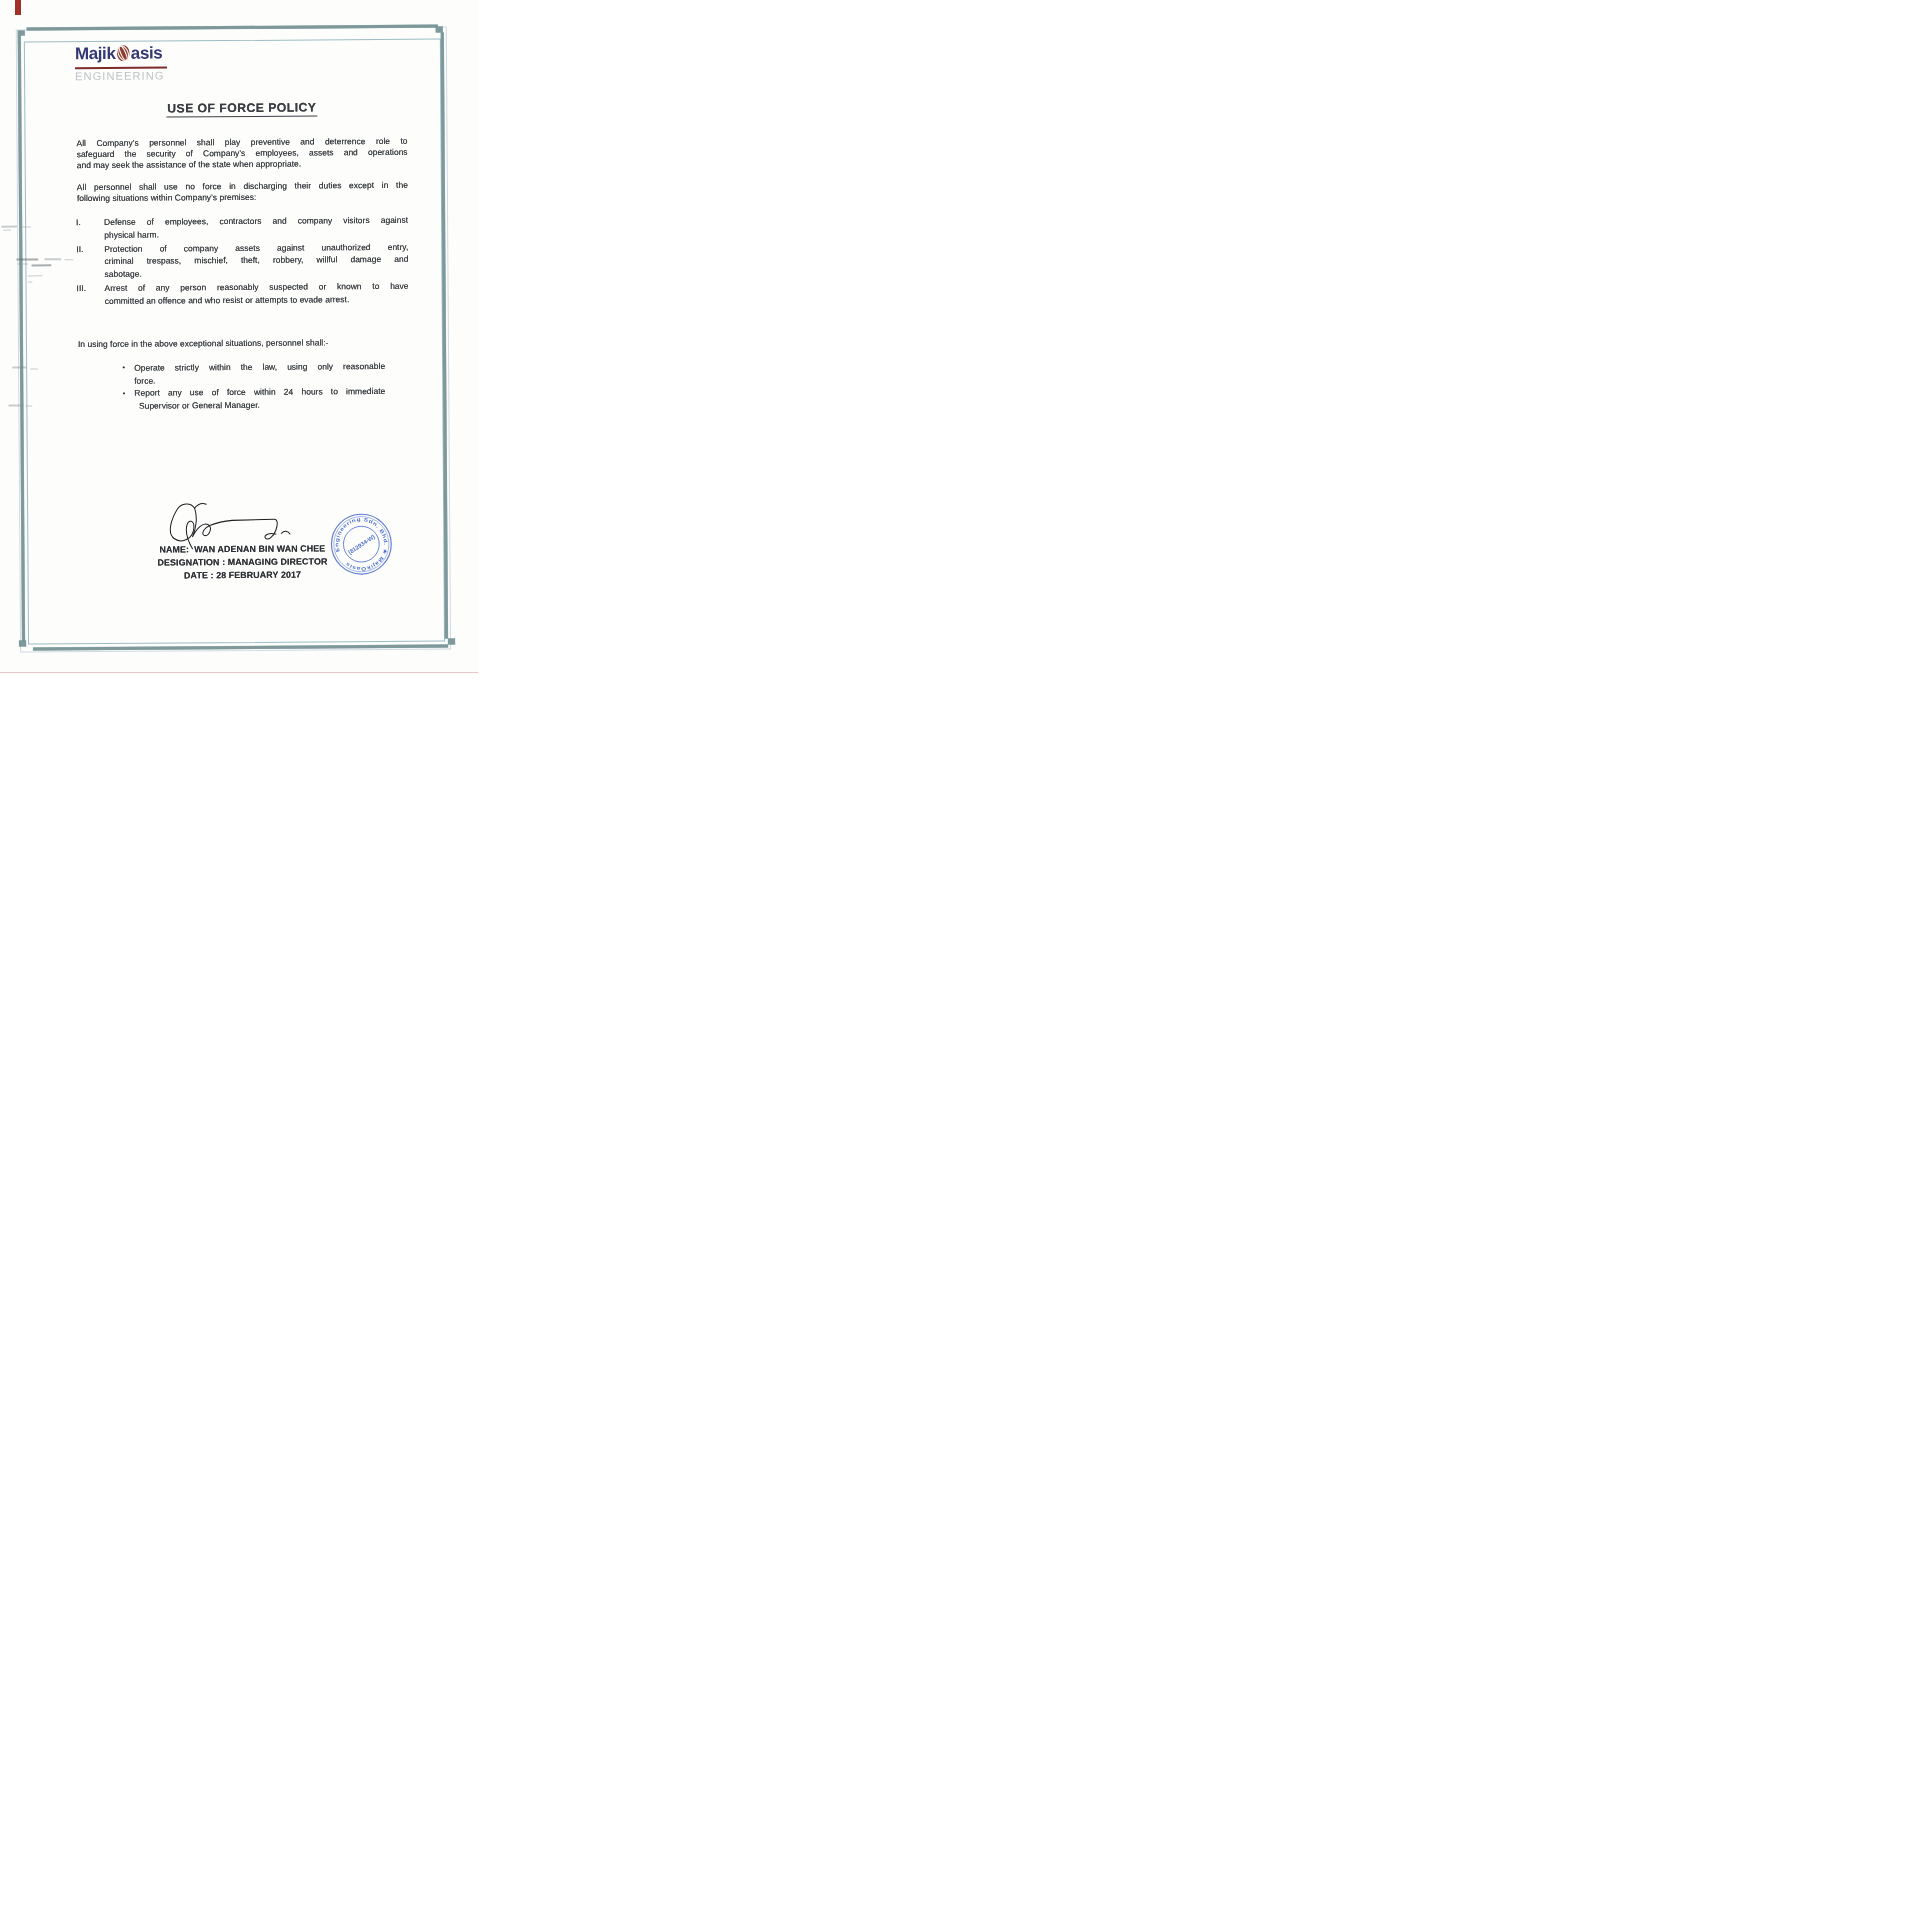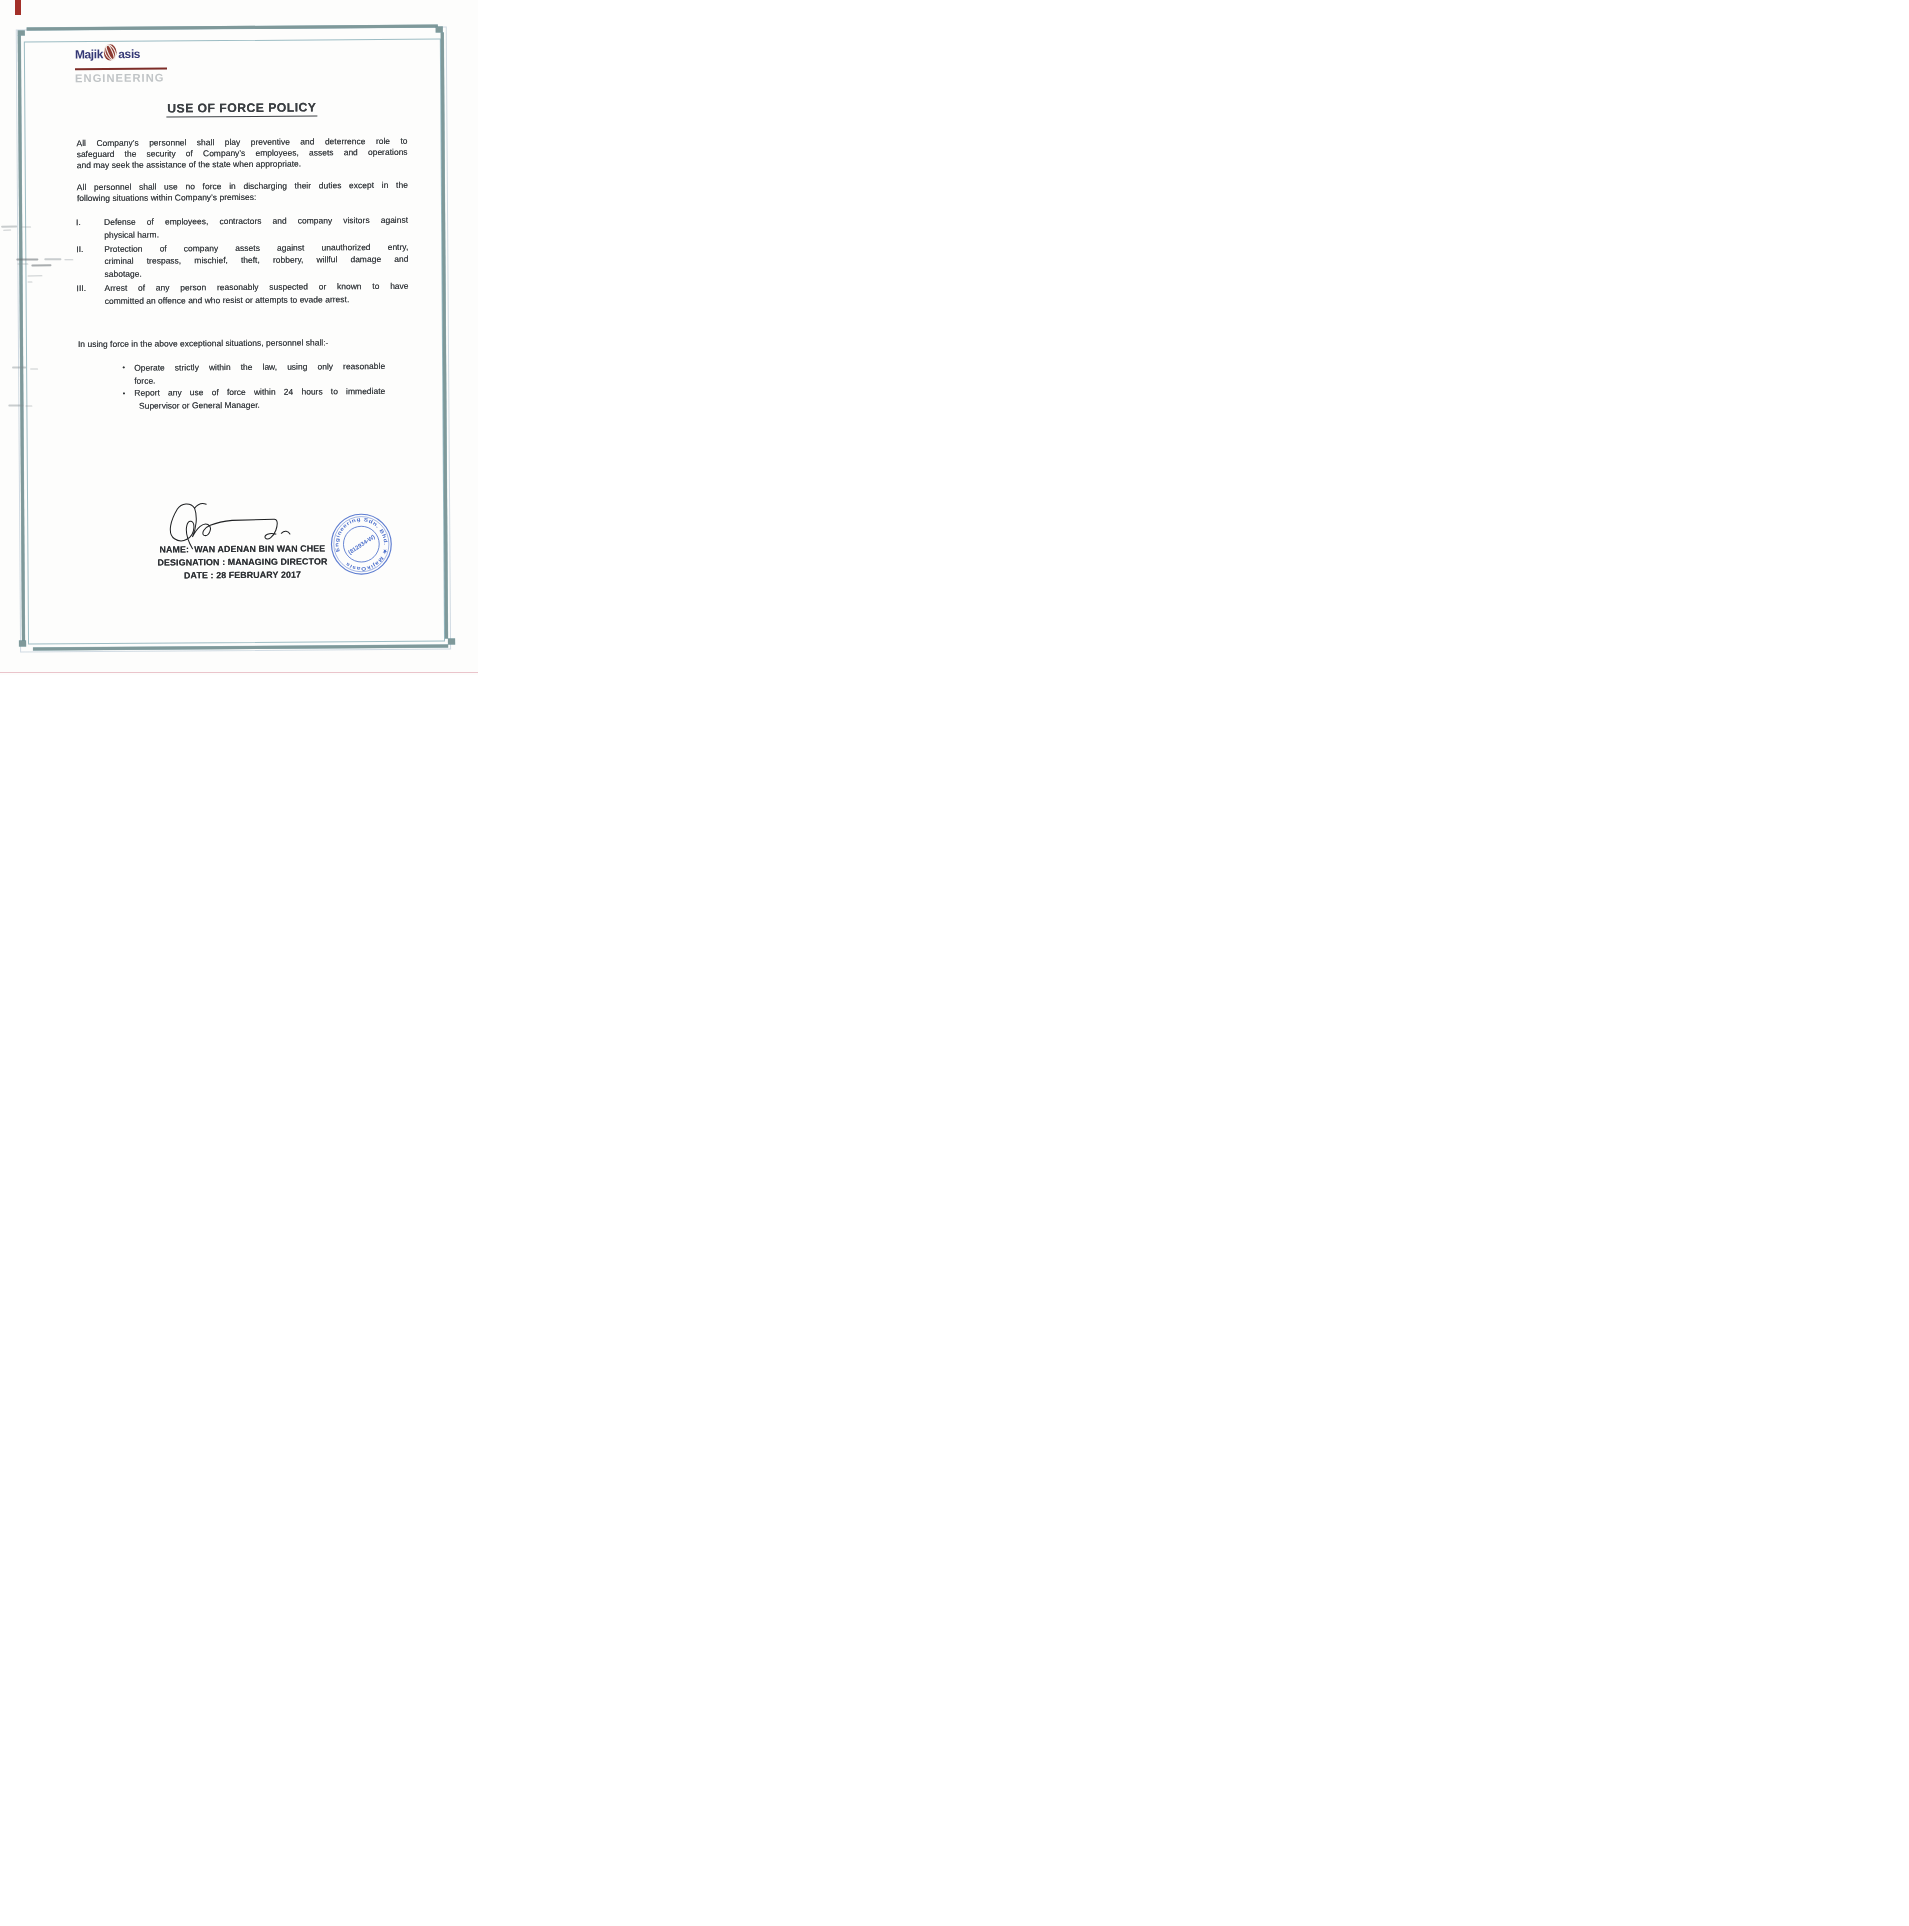--- a/index.html
+++ b/index.html
@@ -26,25 +26,25 @@
                border:0.4px solid rgba(95,130,160,.28); }
 
   
   .artifact { position:absolute; background:rgba(128,138,143,.42); border-radius:0.8px; }
   .artifact.dark { background:rgba(100,108,112,.55); }
   .red-mark { position:absolute; left:15.4px; top:0; width:5.4px; height:14.6px; background:#a33029; }
   .pink-line { position:absolute; left:0; top:672px; width:478px; height:0.8px; background:rgba(205,110,130,.4); }
 
   
   .logo { position:absolute; left:77px; top:43px; }
-  .logo-word { font-size:12px; font-weight:bold; color:#343875; letter-spacing:-0.4px;
+  .logo-word { font-size:17px; font-weight:bold; color:#343875; letter-spacing:-0.4px;
                line-height:19px; white-space:nowrap; }
   .globe { display:inline-block; vertical-align:-2.7px; margin:0 0.4px; }
   .logo-rule { width:92px; height:1.9px; background:#7d2d28; margin-top:1.2px; }
-  .logo-sub { font-size:11.2px; color:#c0c4c6; letter-spacing:1px; margin-top:1.5px; font-weight:700; }
+  .logo-sub { font-size:11.2px; color:#c0c4c6; letter-spacing:1px; margin-top:1.5px; font-weight:400; }
 
   
   .doc-text { text-shadow:0 0 0.2px rgba(44,48,52,.75); }
   .title-wrap { position:absolute; left:78px; top:101px; width:331px; text-align:center; }
   .doc-title { display:inline-block; font-size:12.3px; font-weight:bold; letter-spacing:0.4px;
                color:#3a3e42; border-bottom:1.7px solid #3c4145; padding:0 0.8px 1.2px 0.8px; }
   .para { position:absolute; left:78px; width:331px; font-size:8.5px; line-height:11.2px; }
   .para1 { top:137px; } .para2 { top:181px; }
   .jline { text-align:justify; text-align-last:justify; }
   .jline.lastline { text-align-last:left; }

